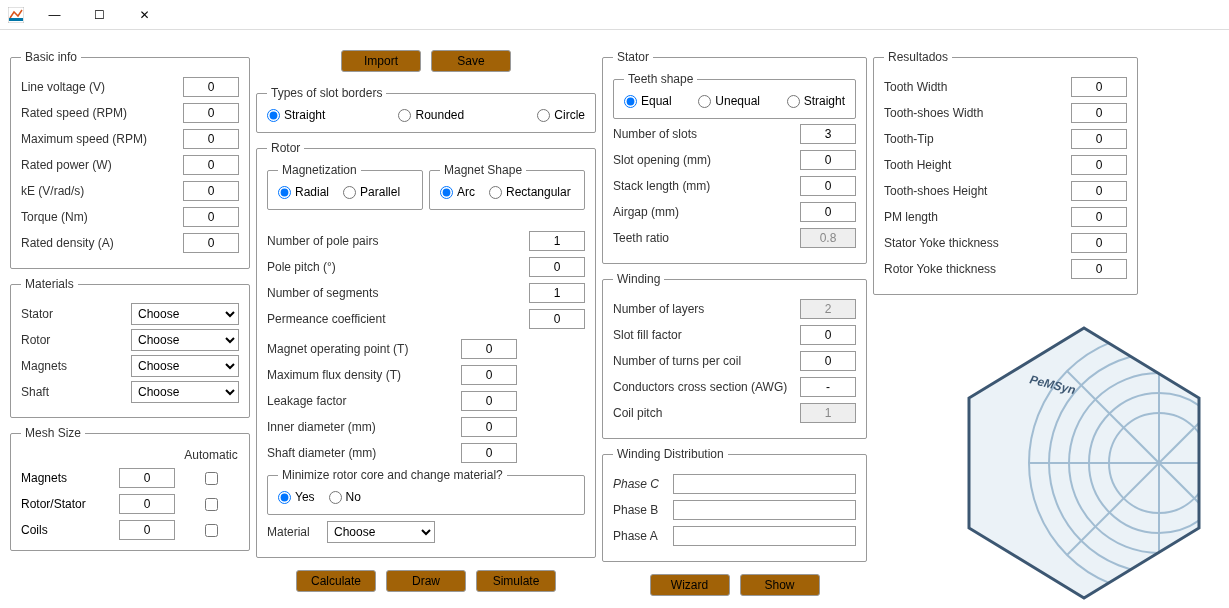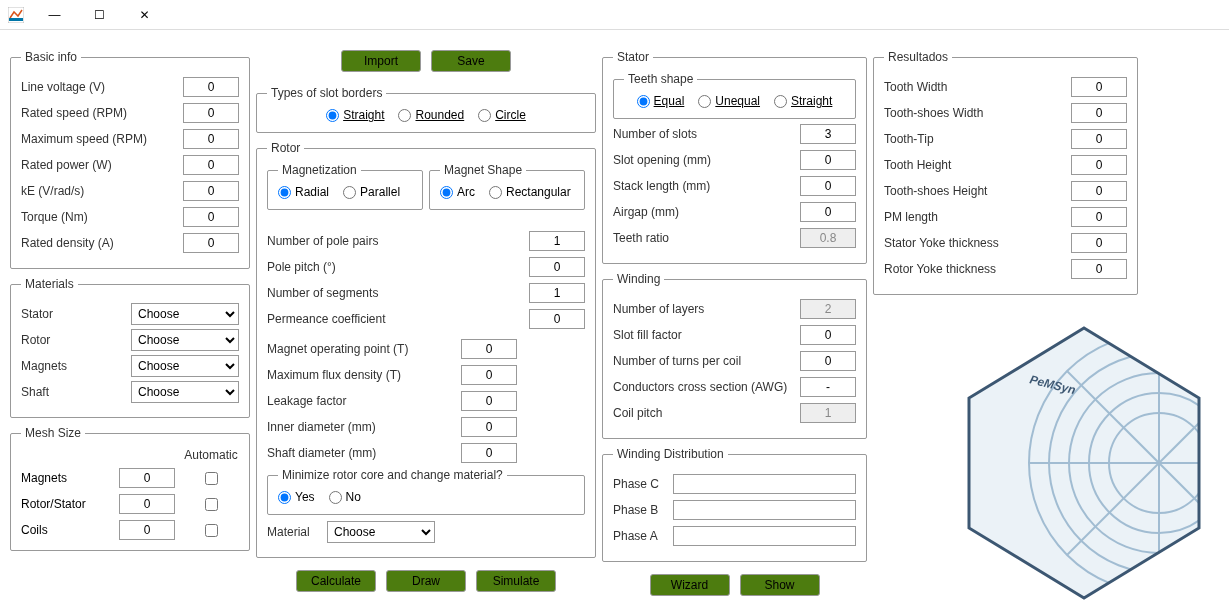--- a/index.html
+++ b/index.html
@@ -23,26 +23,26 @@
 
 .row { display: flex; align-items: center; margin: 4px 0; min-height: 22px; }
 .row .label { flex: 1; color: #333; }
 .row input[type=text] { width: 56px; text-align: center; border: 1px solid #999; height: 20px; padding: 0 2px; }
 .row input.wide { width: 120px; text-align: left; padding: 0 4px; }
 .row input.disabled, input.disabled { background: #eee; color: #888; }
 
 select { width: 108px; border: 1px solid #999; height: 22px; background: #fff; padding: 0 2px; }
 
 .radios { display: flex; gap: 14px; align-items: center; }
-.radios.spread { justify-content: center; text-decoration: underline; }
+.radios.spread { justify-content: space-between; }
 .radios label { display: flex; align-items: center; gap: 4px; cursor: pointer; }
 input[type=radio] { margin: 0; }
 input[type=checkbox] { margin: 0; }
 
-.btn { border: 1px solid #999; background: #4d7c0f; border-radius: 3px; height: 22px; min-width: 80px; cursor: pointer; padding: 0 12px; }
+.btn { border: 1px solid #999; background: #a16207; border-radius: 3px; height: 22px; min-width: 80px; cursor: pointer; padding: 0 12px; }
 
 .btnrow { display: flex; gap: 10px; justify-content: center; margin-bottom: 6px; }
 
 .subpanels { display: flex; gap: 6px; }
 .subpanels fieldset { flex: 1; }
 
 .mesh-grid { display: grid; grid-template-columns: 1fr 56px 56px; gap: 6px 8px; align-items: center; }
 .mesh-grid .hdr { text-align: center; color: #333; }
 .mesh-grid input[type=text] { width: 56px; text-align: center; border: 1px solid #999; height: 20px; }
 .mesh-grid .cb { display: flex; justify-content: center; }
@@ -334,21 +334,21 @@
         </div>
       <div class="row">
           <span class="label">Coil pitch</span>
           <input type="text" class="disabled" disabled="" value="1" style="">
         </div>
     </fieldset>
 
     <fieldset>
       <legend>Winding Distribution</legend>
       <div class="row">
-          <span class="label" style="flex:0 0 60px;">Phase C</span>
+          <span class="label" style="flex:0 0 60px;font-style:italic;">Phase C</span>
           <input type="text" class="wide" style="flex: 1 1 0%;" value="">
         </div>
       <div class="row">
           <span class="label" style="flex:0 0 60px;">Phase B</span>
           <input type="text" class="wide" style="flex: 1 1 0%;" value="">
         </div>
       <div class="row">
           <span class="label" style="flex:0 0 60px;">Phase A</span>
           <input type="text" class="wide" style="flex: 1 1 0%;" value="">
         </div>

